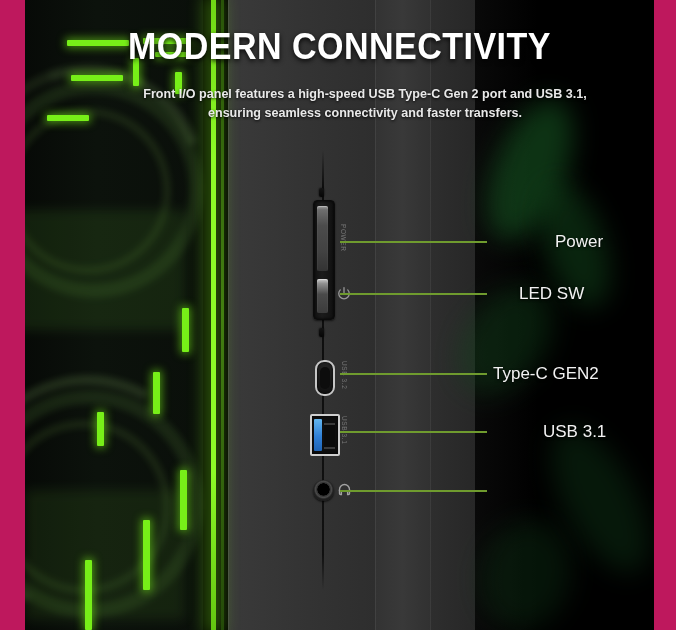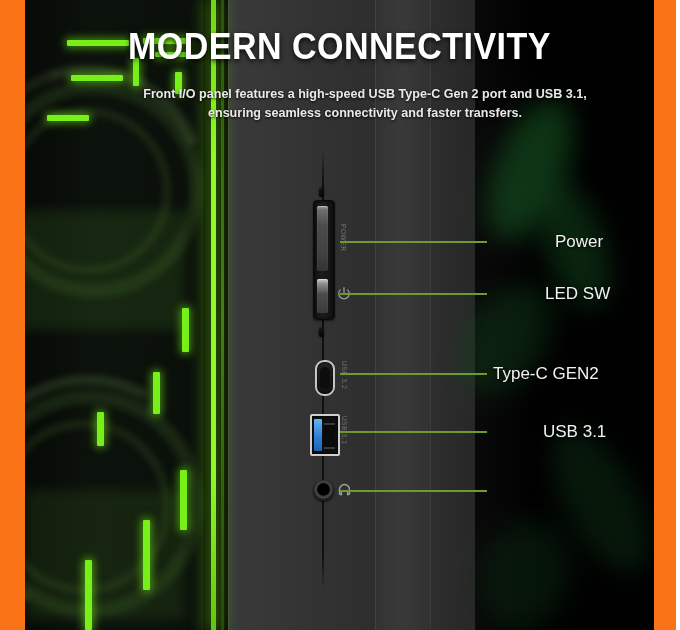--- a/index.html
+++ b/index.html
@@ -1,19 +1,19 @@
 <!DOCTYPE html>
 <html><head>
 <meta charset="utf-8">
 <title>Modern Connectivity</title>
 <style>
   html,body{margin:0;padding:0;background:#ffffff;}
   body{width:680px;height:630px;overflow:hidden;font-family:"Liberation Sans",sans-serif;}
 
-  .stage{position:relative;width:676px;height:630px;background:#f97316;}
+  .stage{position:relative;width:676px;height:630px;background:#be185d;}
 
   
   .photo{position:absolute;left:25px;top:0px;width:629px;height:630px;overflow:hidden;background:#000;}
 
   
   .band{position:absolute;top:0;bottom:0;}
   .band-dark-left{left:0;width:178px;background:linear-gradient(90deg,#070a07 0%,#0c120c 40%,#0a0f0a 100%);}
   .band-mid1{left:203px;width:147px;background:linear-gradient(90deg,#3a3a3a 0%,#333333 55%,#2e2e2e 100%);}
   .band-mid2{left:350px;width:55px;background:linear-gradient(90deg,#333333 0%,#393939 50%,#313131 100%);}
   .band-mid3{left:405px;width:45px;background:linear-gradient(90deg,#2e2e2e 0%,#272727 100%);}
@@ -191,18 +191,18 @@
       </svg>
     </div>
 
     <div class="leader" style="left:315px;top:241px;width:147px;"></div>
     <div class="leader" style="left:315px;top:293px;width:147px;"></div>
     <div class="leader" style="left:315px;top:373px;width:147px;"></div>
     <div class="leader" style="left:315px;top:431px;width:147px;"></div>
     <div class="leader" style="left:315px;top:490px;width:147px;"></div>
 
     <div class="label" style="left:530px;top:232px;">Power</div>
-    <div class="label" style="left:520px;top:284px;">LED SW</div>
+    <div class="label" style="left:494px;top:284px;">LED SW</div>
     <div class="label" style="left:468px;top:364px;">Type-C GEN2</div>
     <div class="label" style="left:518px;top:422px;">USB 3.1</div>
 
   </div>
 </div>
 
 </body></html>

